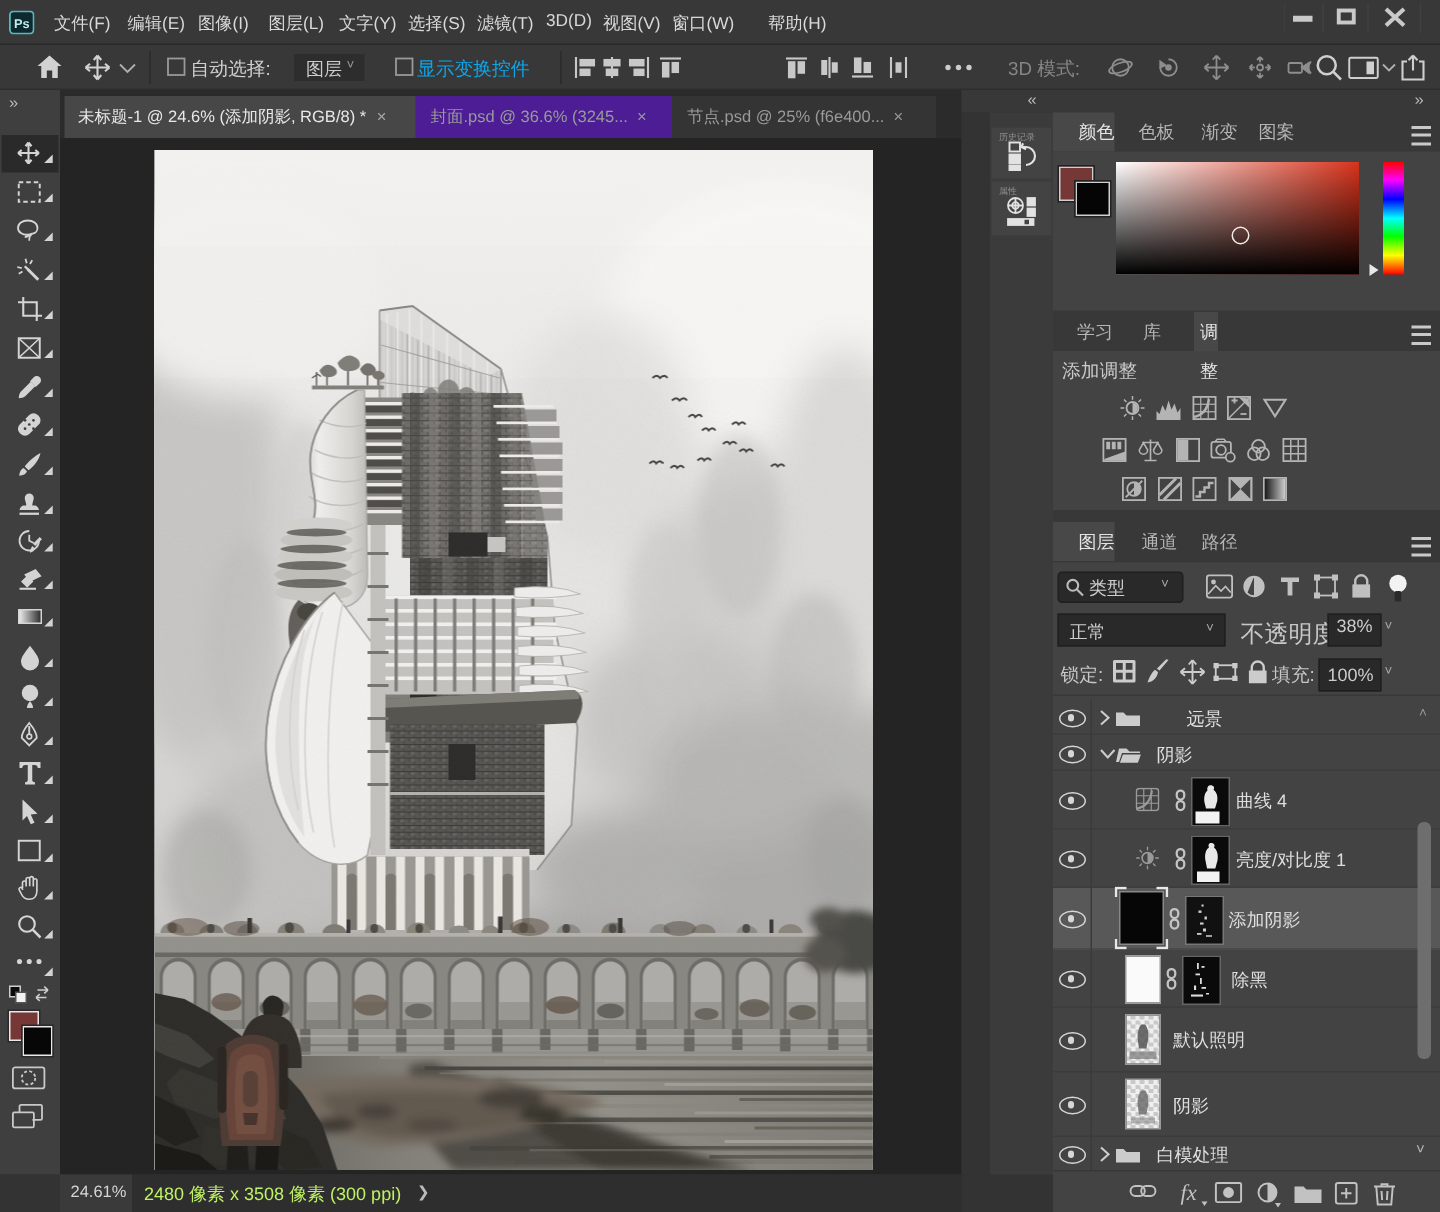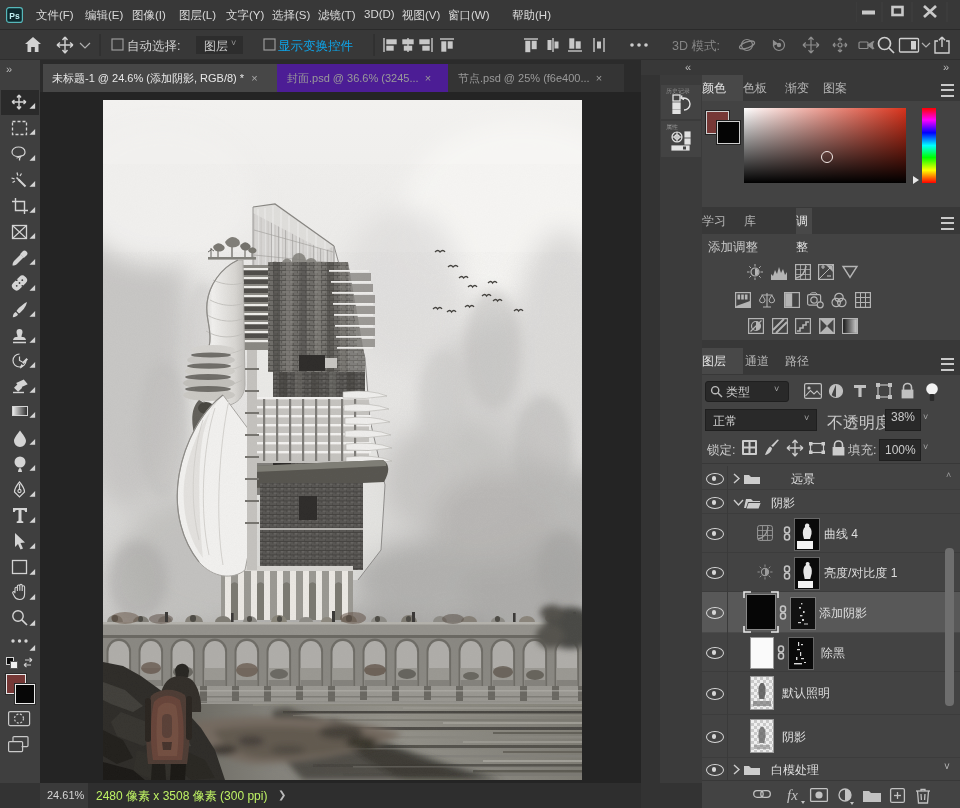--- a/index.html
+++ b/index.html
@@ -11,21 +11,21 @@
 #tabbar{left:40px;top:60px;width:601px;height:32px;background:#2b2b2b;}
 .tab{position:absolute;top:4px;height:28px;font-size:11px;line-height:28px;white-space:nowrap;overflow:hidden;}
 #docktop{left:641px;top:60px;width:319px;height:15px;background:#383838;}
 #toolbar{left:0;top:60px;width:40px;height:723px;background:#3f3f3f;}
 #pasteboard{left:40px;top:92px;width:601px;height:691px;background:#242424;}
 #doc{left:63px;top:8px;width:479px;height:680px;background:#f0f0ee;}
 #dockgap{left:641px;top:75px;width:19px;height:708px;background:#333333;}
 #iconstrip{left:660px;top:75px;width:42px;height:708px;background:#3b3b3b;}
 #panels{left:702px;top:75px;width:258px;height:733px;background:#434343;}
 .phead{position:absolute;left:0;width:258px;background:#383838;}
-.ptab{position:absolute;top:0;height:26px;font-size:12px;line-height:26px;text-align:left;color:#b5b5b5;font-family:Liberation Serif, serif;}
+.ptab{position:absolute;top:0;height:26px;font-size:12px;line-height:26px;text-align:right;color:#b5b5b5;font-family:Liberation Serif, serif;}
 .ptab.act{background:#484848;color:#e4e4e4;}
 .ham{position:absolute;width:13px;height:9px;border-top:2px solid #c9c9c9;border-bottom:2px solid #c9c9c9;}
 .ham:after{content:"";position:absolute;left:0;top:2.5px;width:13px;height:2px;background:#c9c9c9;}
 #statusbar{left:40px;top:783px;width:601px;height:25px;background:#2e2e2e;}
 #statusleft{left:0;top:783px;width:40px;height:25px;background:#333333;}
 .ddown{position:absolute;background:#292929;border:1px solid #1f1f1f;color:#cccccc;font-size:12px;}
 .lrow{position:absolute;left:0;width:258px;border-bottom:1px solid #3c3c3c;}
 .eye{position:absolute;width:16px;height:10px;border:1.4px solid #d6d6d6;border-radius:50%;}
 .eye:after{content:"";position:absolute;left:4.5px;top:2px;width:4.5px;height:4.5px;border-radius:50%;background:#d6d6d6;}
 .ltext{position:absolute;color:#dedede;font-size:12px;white-space:nowrap;}

